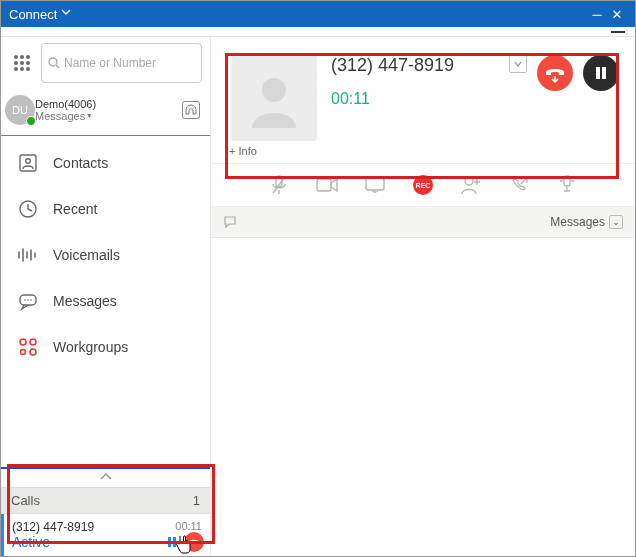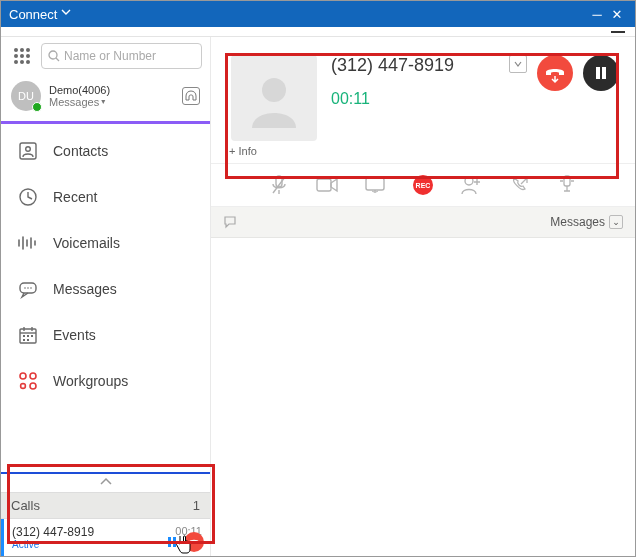--- a/index.html
+++ b/index.html
@@ -14,47 +14,47 @@
   .submenu-bar .dash{ width:14px; height:2px; background:#333;}
 
   
   .body { display:flex; height:calc(100% - 36px); }
   .sidebar { width:210px; background:#fff; border-right:1px solid #e9e9e9; display:flex; flex-direction:column; }
   .main { flex:1; background:#fff; display:flex; flex-direction:column; position:relative;}
 
   
   .sb-top { display:flex; align-items:center; gap:6px; padding:6px 8px; }
   .dialpad { width:26px; height:26px; color:#5a5a5a; display:flex; align-items:center; justify-content:center;}
-  .search { flex:1; height:26px; border:1px solid #ccc; border-radius:4px; display:flex; align-items:center; padding:0 6px; color:#999; font-size:12px;}
+  .search { flex:1; height:40px; border:1px solid #ccc; border-radius:4px; display:flex; align-items:center; padding:0 6px; color:#999; font-size:12px;}
   .search svg { margin-right:4px; flex:0 0 auto;}
   .search input { border:none; outline:none; font-size:12px; width:100%; color:#333; background:transparent;}
   .search input::placeholder{color:#aaa;}
 
   
-  .user-row { display:flex; align-items:center; padding:6px 10px 10px 10px; gap:8px; border-bottom:3px solid #8b5cf6;}
+  .user-row { display:flex; align-items:center; padding:6px 10px 10px 4px; border-bottom:1px solid #8b5cf6;}
   .avatar-sm { width:30px; height:30px; border-radius:50%; background:#bfbfbf; color:#fff; font-size:11px; display:flex; align-items:center; justify-content:center; position:relative;}
   .presence-dot{position:absolute; bottom:-1px; right:-1px; width:10px;height:10px;border-radius:50%; background:#1fa81f; border:1.5px solid #fff;}
   .user-info { flex:1; line-height:1.1;}
   .user-name{ font-size:11px; color:#333;}
   .user-status{ font-size:11px; color:#777; display:flex; align-items:center; gap:2px;}
   .vm-icon{ width:18px; height:18px; border:1px solid #888; border-radius:3px; display:flex;align-items:center;justify-content:center; color:#666;}
 
   
   .nav { list-style:none; padding:4px 0; }
   .nav li { display:flex; align-items:center; gap:14px; padding:12px 16px; font-size:14px; color:#444; cursor:pointer;}
   .nav li .nicon{ width:22px; height:22px; color:#6b6b6b; display:flex; align-items:center; justify-content:center;}
   .red-ic{ color:#e23b3b !important;}
 
   
   .calls-panel{ margin-top:auto; border-top:2px solid #1d4ed8;}
   .calls-collapse{ text-align:center; color:#999; font-size:12px; padding:2px 0;}
   .calls-header{ background:#e9e9e7; display:flex; justify-content:space-between; padding:5px 10px; font-size:13px; color:#555; border-top:1px solid #ddd; border-bottom:1px solid #ddd;}
   .call-item{ padding:6px 8px 6px 8px; border-left:3px solid #1a8cff; font-size:12px; position:relative;}
   .call-item .row1{ display:flex; justify-content:space-between; color:#333;}
-  .call-item .status{ color:#1a73e8; font-size:10px;}
+  .call-item .status{ color:#1a73e8; font-size:14px;}
   .call-item .mini-actions{ position:absolute; right:6px; bottom:4px; display:flex; gap:2px; align-items:center;}
   .mini-pill{ width:20px;height:20px; border-radius:50%; display:flex;align-items:center;justify-content:center; font-size:10px;}
   .mini-hold{ color:#1a8cff;}
   .mini-hang{ background:#f24a3d; color:#fff;}
   .cursor-hand{ position:absolute; right:18px; bottom:-2px; font-size:16px; color:#000; pointer-events:none;}
 
   
   .hl{ position:absolute; border:3px solid #d42020; pointer-events:none;}
   .hl1{ left:6px; top:463px; width:208px; height:80px;}
   .hl2{ left:224px; top:52px; width:394px; height:126px;}
@@ -191,38 +191,20 @@
               <rect x="2" y="4" width="16" height="10" rx="4" fill="none" stroke="#6b6b6b" stroke-width="1.4"></rect>
               <circle cx="7" cy="9" r="0.8" fill="#6b6b6b"></circle>
               <circle cx="10" cy="9" r="0.8" fill="#6b6b6b"></circle>
               <circle cx="13" cy="9" r="0.8" fill="#6b6b6b"></circle>
               <path d="M6 14 L4 18 L10 14" fill="none" stroke="#6b6b6b" stroke-width="1.4"></path>
             </svg>
           </span>
         <span>Messages</span>
       </li>
       <li>
-        <span class="nicon">
-            <svg width="20" height="20" viewBox="0 0 20 20">
-              <rect x="2" y="4" width="16" height="14" rx="1" fill="none" stroke="#6b6b6b" stroke-width="1.4"></rect>
-              <line x1="2" y1="8" x2="18" y2="8" stroke="#6b6b6b" stroke-width="1.4"></line>
-              <line x1="6" y1="2" x2="6" y2="6" stroke="#6b6b6b" stroke-width="1.4"></line>
-              <line x1="14" y1="2" x2="14" y2="6" stroke="#6b6b6b" stroke-width="1.4"></line>
-              <g fill="#6b6b6b">
-                <rect x="5" y="10" width="2" height="2"></rect>
-                <rect x="9" y="10" width="2" height="2"></rect>
-                <rect x="13" y="10" width="2" height="2"></rect>
-                <rect x="5" y="14" width="2" height="2"></rect>
-                <rect x="9" y="14" width="2" height="2"></rect>
-              </g>
-            </svg>
-          </span>
-        <span>Events</span>
-      </li>
-      <li>
         <span class="nicon red-ic">
             <svg width="22" height="20" viewBox="0 0 22 20">
               <circle cx="6" cy="5" r="3" fill="none" stroke="#e23b3b" stroke-width="1.6"></circle>
               <circle cx="16" cy="5" r="3" fill="none" stroke="#e23b3b" stroke-width="1.6"></circle>
               <circle cx="6" cy="15" r="3.2" fill="#e23b3b"></circle>
               <path d="M4.2 15 L7.8 15 M6 13.2 L6 16.8" stroke="#fff" stroke-width="1.4" transform="rotate(45 6 15)"></path>
               <circle cx="16" cy="15" r="3" fill="none" stroke="#e23b3b" stroke-width="1.6"></circle>
             </svg>
           </span>
         <span>Workgroups</span>

